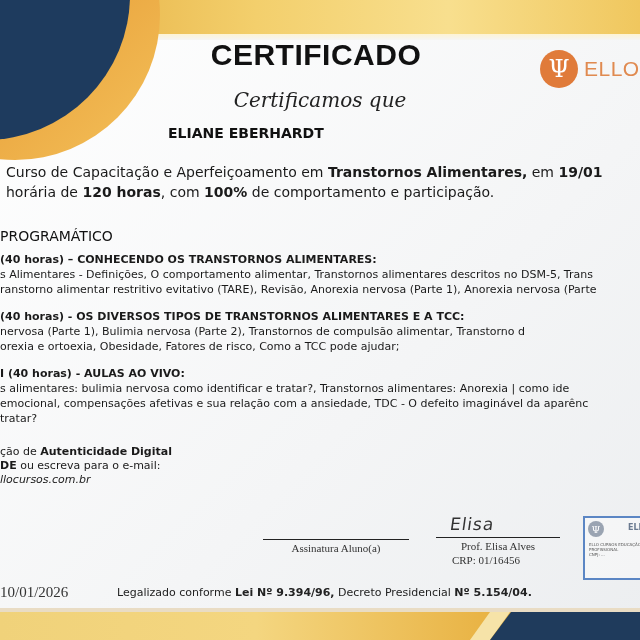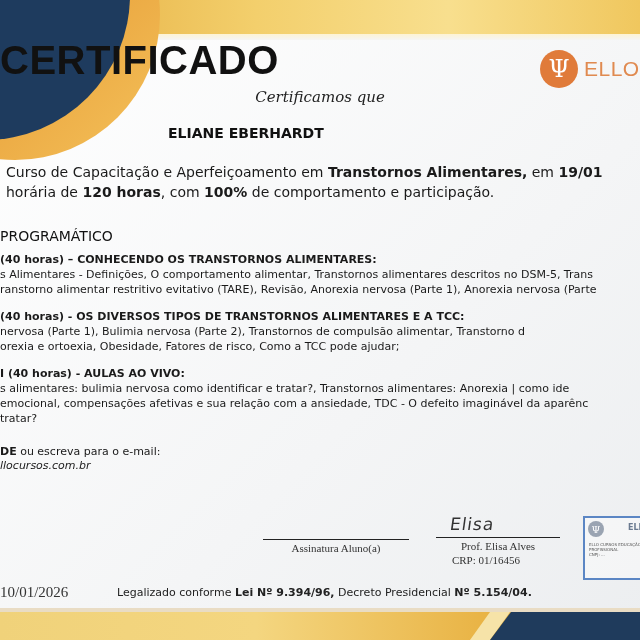--- a/index.html
+++ b/index.html
@@ -7,25 +7,25 @@
   .cert { position: absolute; inset: 0; background: linear-gradient(135deg, #ffffff 0%, #f4f5f6 60%, #eceef0 100%); overflow: hidden; }
   .top-band { position: absolute; left: 0; top: 0; width: 640px; height: 34px; background: linear-gradient(90deg, #e3a93a 0%, #f3cf6c 40%, #f8df8e 70%, #f0c75e 100%); }
   .top-band-line { position: absolute; left: 0; top: 34px; width: 640px; height: 6px; background: linear-gradient(180deg, #fdf3d4, #f5f5f5); }
   .corner-gold { position: absolute; left: -130px; top: -130px; width: 290px; height: 290px; border-radius: 50%; background: linear-gradient(135deg, #b36b17 0%, #e8a03a 50%, #f4c15a 100%); }
   .corner-navy2 { position: absolute; left: -160px; top: -150px; width: 290px; height: 290px; border-radius: 50%; background: #1e3b5e; }
   .bottom-band { position: absolute; left: 0; top: 612px; width: 640px; height: 28px; background: linear-gradient(90deg, #f0d27a 0%, #f4d680 40%, #e9b446 75%); }
   .bottom-band-line { position: absolute; left: 0; top: 608px; width: 640px; height: 4px; background: #e9dcc4; }
   .bottom-navy { position: absolute; left: 490px; top: 612px; width: 150px; height: 28px; background: #1f3b5c; clip-path: polygon(14% 0, 100% 0, 100% 100%, 0 100%); }
   .bottom-gold-tip { position: absolute; left: 470px; top: 612px; width: 40px; height: 28px; background: #f6e3a8; clip-path: polygon(50% 0, 100% 0, 50% 100%, 0 100%); }
 
-  .title { position: absolute; left: 0; top: 38px; width: 632px; text-align: left; font-family: "Liberation Sans", sans-serif; font-weight: bold; font-size: 40px; letter-spacing: 0.5px; color: #111; }
+  .title { position: absolute; left: 0; top: 38px; width: 632px; text-align: center; font-family: "Liberation Sans", sans-serif; font-weight: bold; font-size: 30px; letter-spacing: 0.5px; color: #111; }
   .logo { position: absolute; left: 540px; top: 50px; display: flex; align-items: center; gap: 6px; }
   .logo-circle { width: 38px; height: 38px; border-radius: 50%; background: #e07b3a; color: #fff; font-size: 24px; display: flex; align-items: center; justify-content: center; font-family: "DejaVu Serif", serif; }
   .logo-text { color: #e08a50; font-size: 21px; font-family: "Liberation Sans", sans-serif; letter-spacing: 0.5px; }
-  .subtitle { position: absolute; left: 0; top: 88px; width: 640px; text-align: center; font-family: "DejaVu Serif", serif; font-style: italic; font-size: 15px; color: #222; }
+  .subtitle { position: absolute; left: 0; top: 88px; width: 640px; text-align: center; font-family: "DejaVu Serif", serif; font-style: italic; font-size: 20px; color: #222; }
   .name { position: absolute; left: 168px; top: 125px; font-family: "DejaVu Sans", sans-serif; font-weight: bold; font-size: 14px; color: #111; }
   .body-text { position: absolute; left: 6px; top: 162px; width: 640px; font-size: 14px; line-height: 20px; color: #1a1a1a; white-space: nowrap; }
   .body-text b { font-weight: bold; }
   .section-title { position: absolute; left: 0; top: 228px; font-weight: normal; font-size: 14px; color: #111; white-space: nowrap; }
   .module { position: absolute; left: 0; width: 660px; font-size: 11px; line-height: 15px; white-space: nowrap; color: #1a1a1a; }
   .module .mtitle { font-weight: bold; }
   .auth { position: absolute; left: 0; top: 445px; font-size: 11px; line-height: 14px; white-space: nowrap; }
   .auth b { font-weight: bold; }
   .auth i { font-style: italic; }
   .sig-line { position: absolute; height: 1px; background: #222; }
@@ -83,20 +83,21 @@
   </div>
 
   <div class="module" style="top:366px;">
     <div class="mtitle">I (40 horas) - AULAS AO VIVO:</div>
     <div>s alimentares: bulimia nervosa como identificar e tratar?, Transtornos alimentares: Anorexia | como ide</div>
     <div> emocional, compensações afetivas e sua relação com a ansiedade, TDC - O defeito imaginável da aparênc</div>
     <div>tratar?</div>
   </div>
 
   <div class="auth">
+    <div><span>ção de </span><b>Autenticidade Digital</b></div>
     <div><b>DE</b><span> ou escreva para o e-mail:</span></div>
     <div><i>llocursos.com.br</i></div>
   </div>
 
   <div class="sig-line" style="left:263px; top:539px; width:146px;"></div>
   <div class="sig-label" style="left:263px; top:542px; width:146px;">Assinatura Aluno(a)</div>
 
   <div class="signature">Elisa</div>
   <div class="sig-line" style="left:436px; top:537px; width:124px;"></div>
   <div class="sig-label" style="left:436px; top:540px; width:124px;">Prof. Elisa Alves</div>

